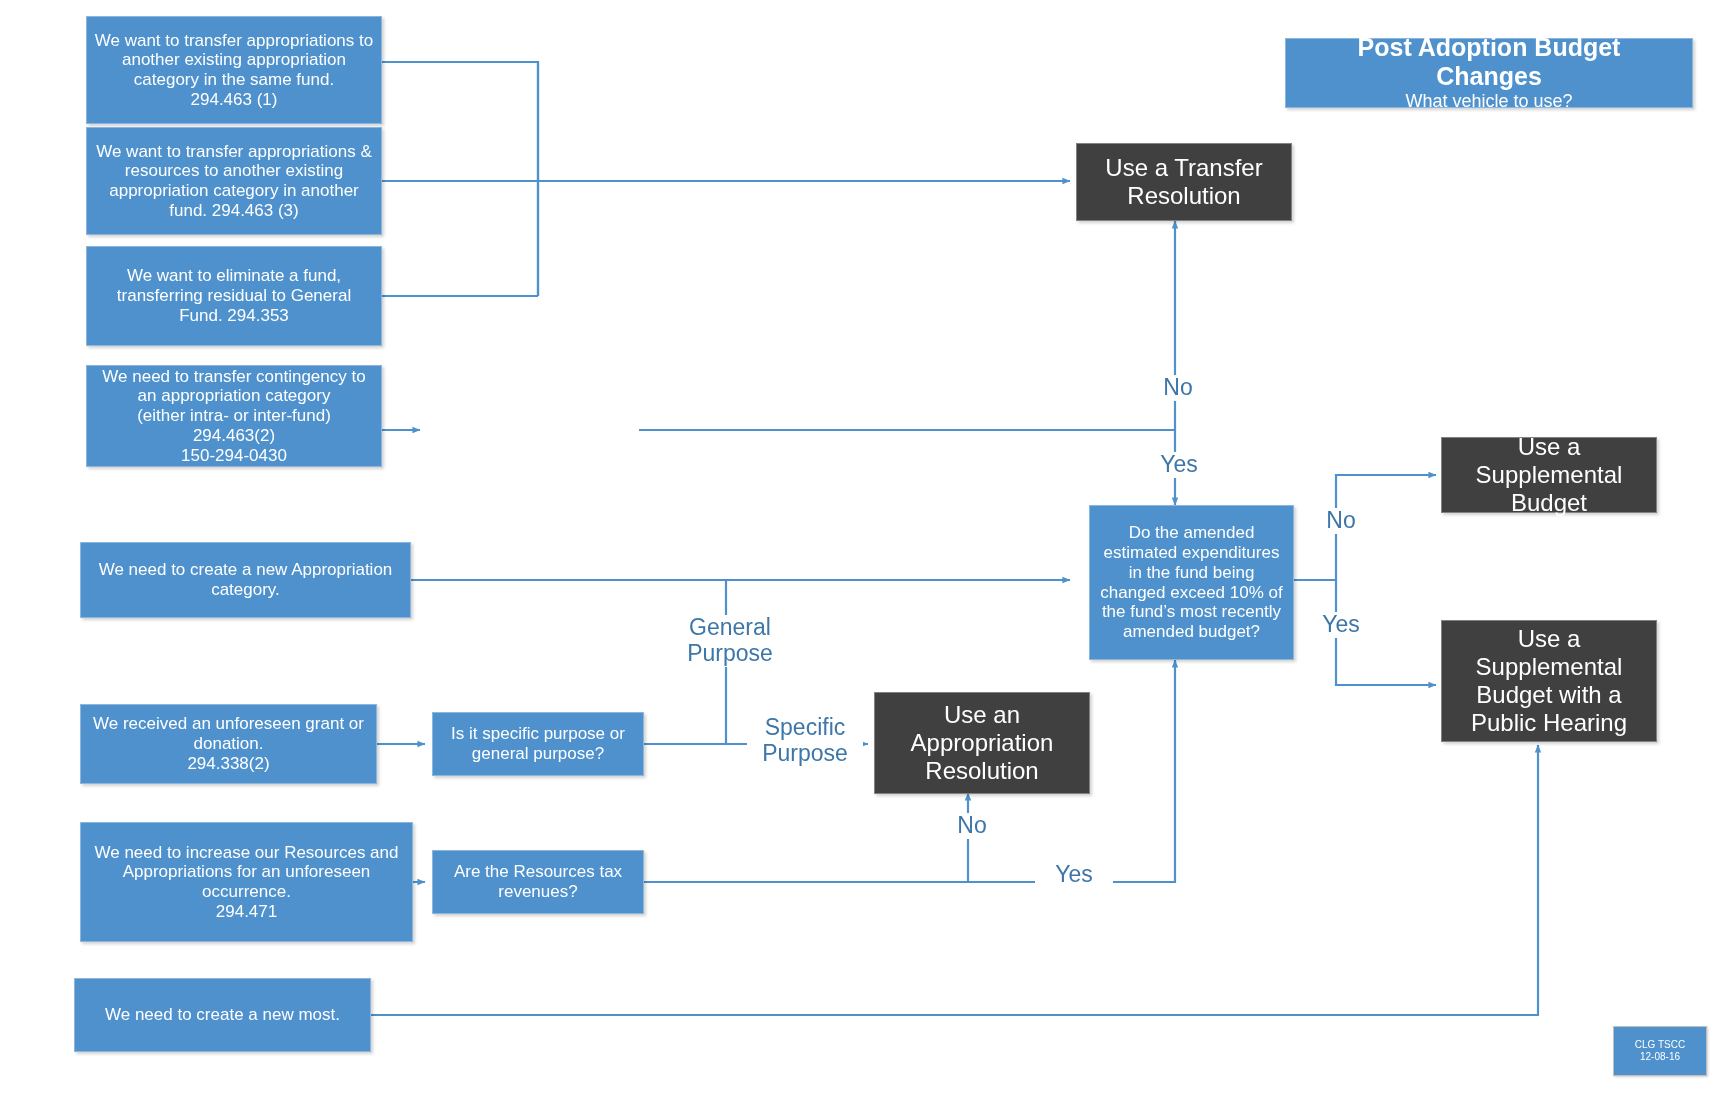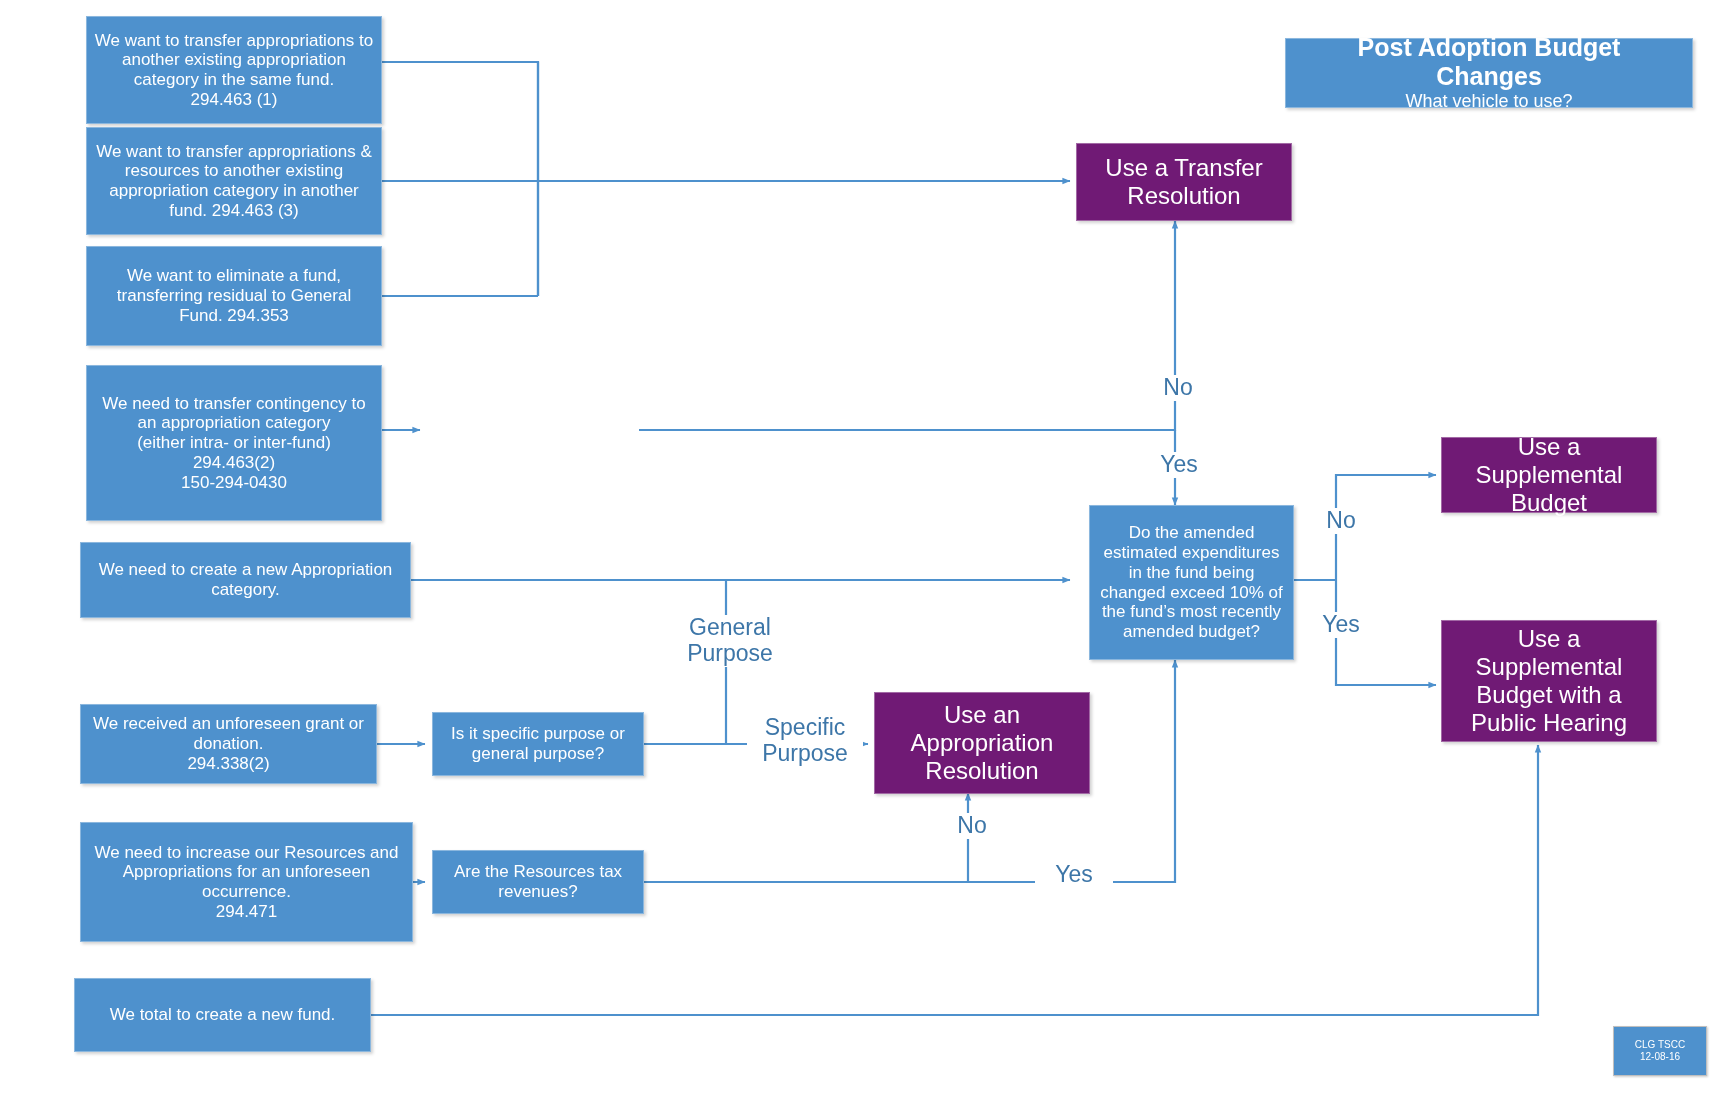--- a/index.html
+++ b/index.html
@@ -26,21 +26,21 @@
     justify-content: center;
     text-align: center;
     color: #ffffff;
     line-height: 1.16;
     white-space: pre-line;
     box-shadow: 2px 2px 3px rgba(0,0,0,0.18);
     border: 1px solid rgba(255,255,255,0.35);
     padding: 2px 6px;
   }
   .blue  { background: #4E91CD; }
-  .orange{ background: #701a75; }
+  .orange{ background: #404040; }
 
   .title-node {
     flex-direction: column;
     justify-content: center;
     padding: 6px 16px;
   }
   .title-main {
     font-weight: bold;
     font-size: 25px;
     line-height: 1.15;
@@ -151,34 +151,34 @@
     <div class="title-sub">What vehicle to use?</div>
   </div>
 
   <div class="node blue" style="left:86px; top:8px; width:296px; height:108px; font-size:17px;margin-top:8px;">We want to transfer appropriations to another existing appropriation category in the same fund.
 294.463 (1)</div>
 
   <div class="node blue" style="left:86px; top:127px; width:296px; height:108px; font-size:17px;">We want to transfer appropriations &amp; resources to another existing appropriation category in another fund.  294.463 (3)</div>
 
   <div class="node blue" style="left:86px; top:246px; width:296px; height:100px; font-size:17px;">We want to eliminate a fund, transferring residual to General Fund. 294.353</div>
 
-  <div class="node blue" style="left:86px; top:365px; width:296px; height:156px; font-size:17px;text-align:center;">We need to transfer contingency to an appropriation category
+  <div class="node blue" style="left:86px; top:365px; width:296px; height:102px; font-size:17px;text-align:center;">We need to transfer contingency to an appropriation category
 (either intra- or inter-fund)
 294.463(2)
 150-294-0430</div>
 
   <div class="node blue" style="left:80px; top:542px; width:331px; height:76px; font-size:17px;">We need to create a new Appropriation category.</div>
 
   <div class="node blue" style="left:80px; top:704px; width:297px; height:80px; font-size:17px;">We received an unforeseen grant or donation.
 294.338(2)</div>
 
   <div class="node blue" style="left:80px; top:822px; width:333px; height:120px; font-size:17px;">We need to  increase our Resources and Appropriations for an unforeseen occurrence.
 294.471</div>
 
-  <div class="node blue" style="left:74px; top:978px; width:297px; height:74px; font-size:17px;">We total to create a new fund.</div>
+  <div class="node blue" style="left:74px; top:978px; width:297px; height:74px; font-size:17px;">We need to create a new most.</div>
 
 
   <div class="node blue" style="left:1073px; top:505px; width:205px; height:155px; font-size:17px;margin-left:16px;">Do the amended estimated expenditures in the fund being changed exceed 10% of the fund’s most recently amended budget?</div>
 
   <div class="node blue" style="left:432px; top:712px; width:212px; height:64px; font-size:17px;">Is it specific purpose or general purpose?</div>
 
   <div class="node blue" style="left:432px; top:850px; width:212px; height:64px; font-size:17px;">Are the Resources tax revenues?</div>
 
   <div class="node orange" style="left:1076px; top:143px; width:216px; height:78px; font-size:24px;">Use a Transfer Resolution</div>
 

